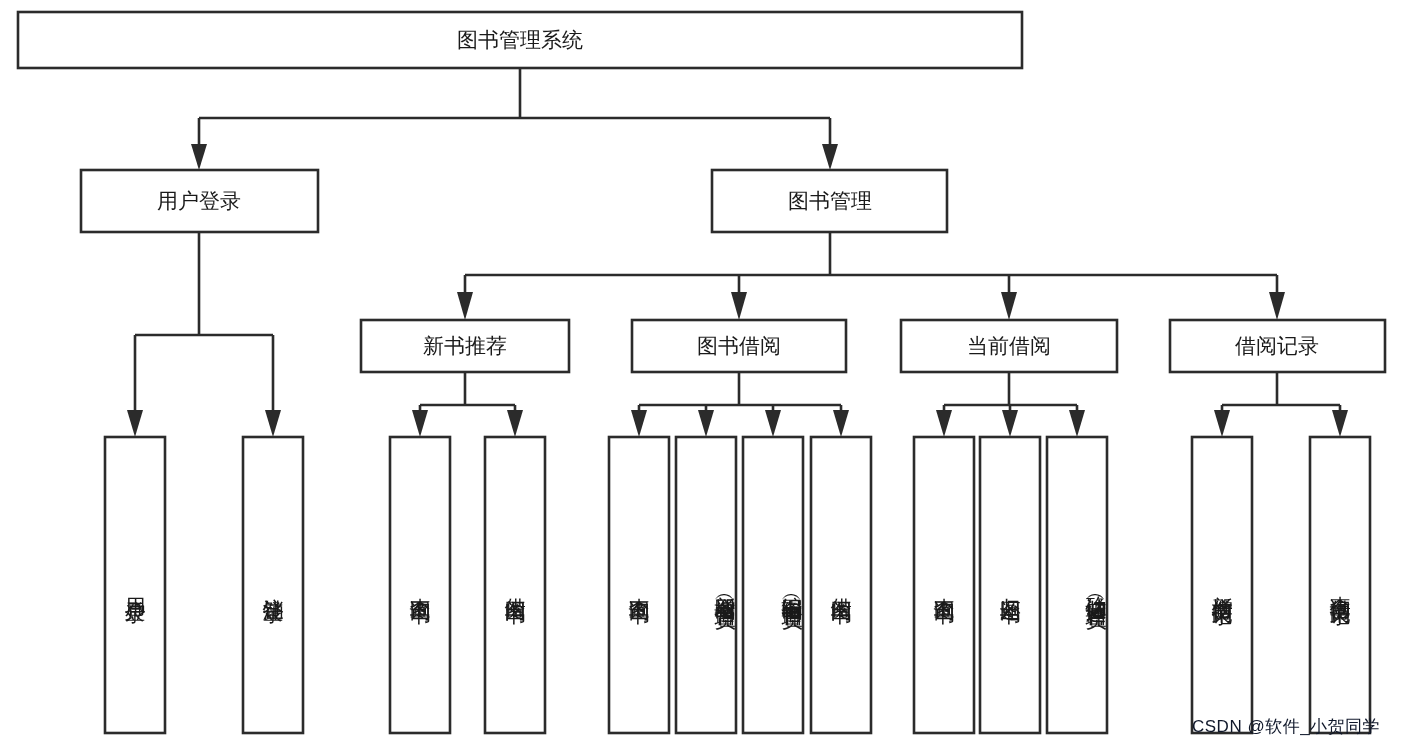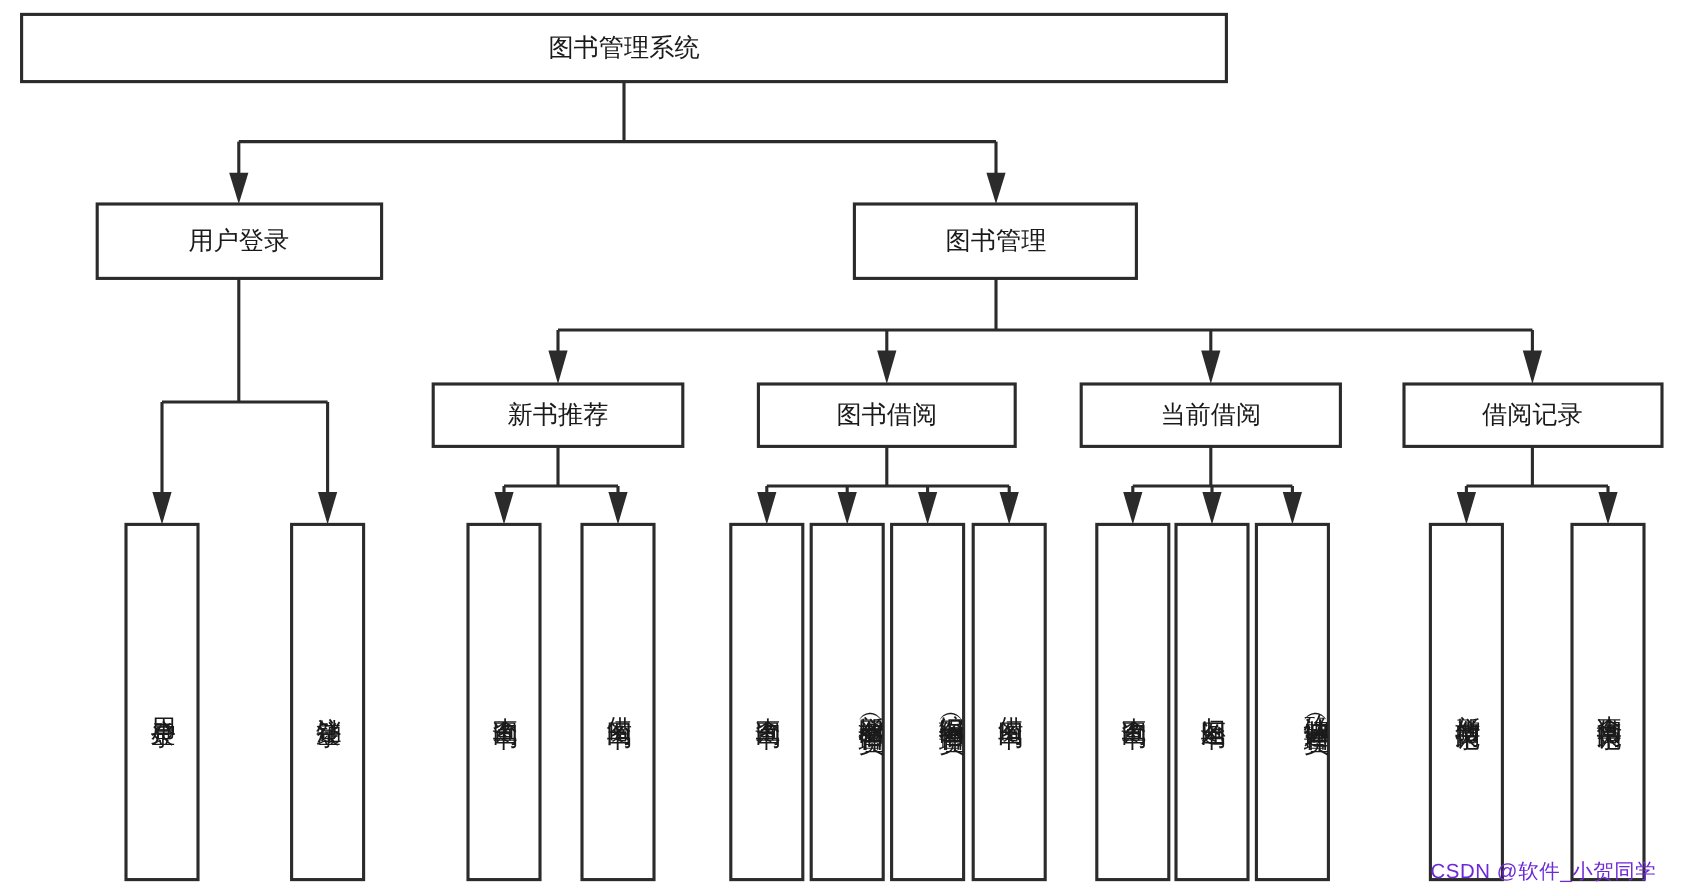--- a/index.html
+++ b/index.html
@@ -60,21 +60,21 @@
     display: flex;
     align-items: center;
     justify-content: center;
     white-space: nowrap;
     pointer-events: none;
   }
   .watermark {
     position: absolute;
     font-family: "Liberation Sans", "DejaVu Sans", sans-serif;
     font-size: 17px;
-    color: #6d28d9;
+    color: #0f172a;
     letter-spacing: 0.5px;
     white-space: nowrap;
   }
 </style>
 </head>
 <body>
 
 <div id="diagram-root">
 
   <svg class="diagram-canvas" viewBox="0 0 1405 747">

